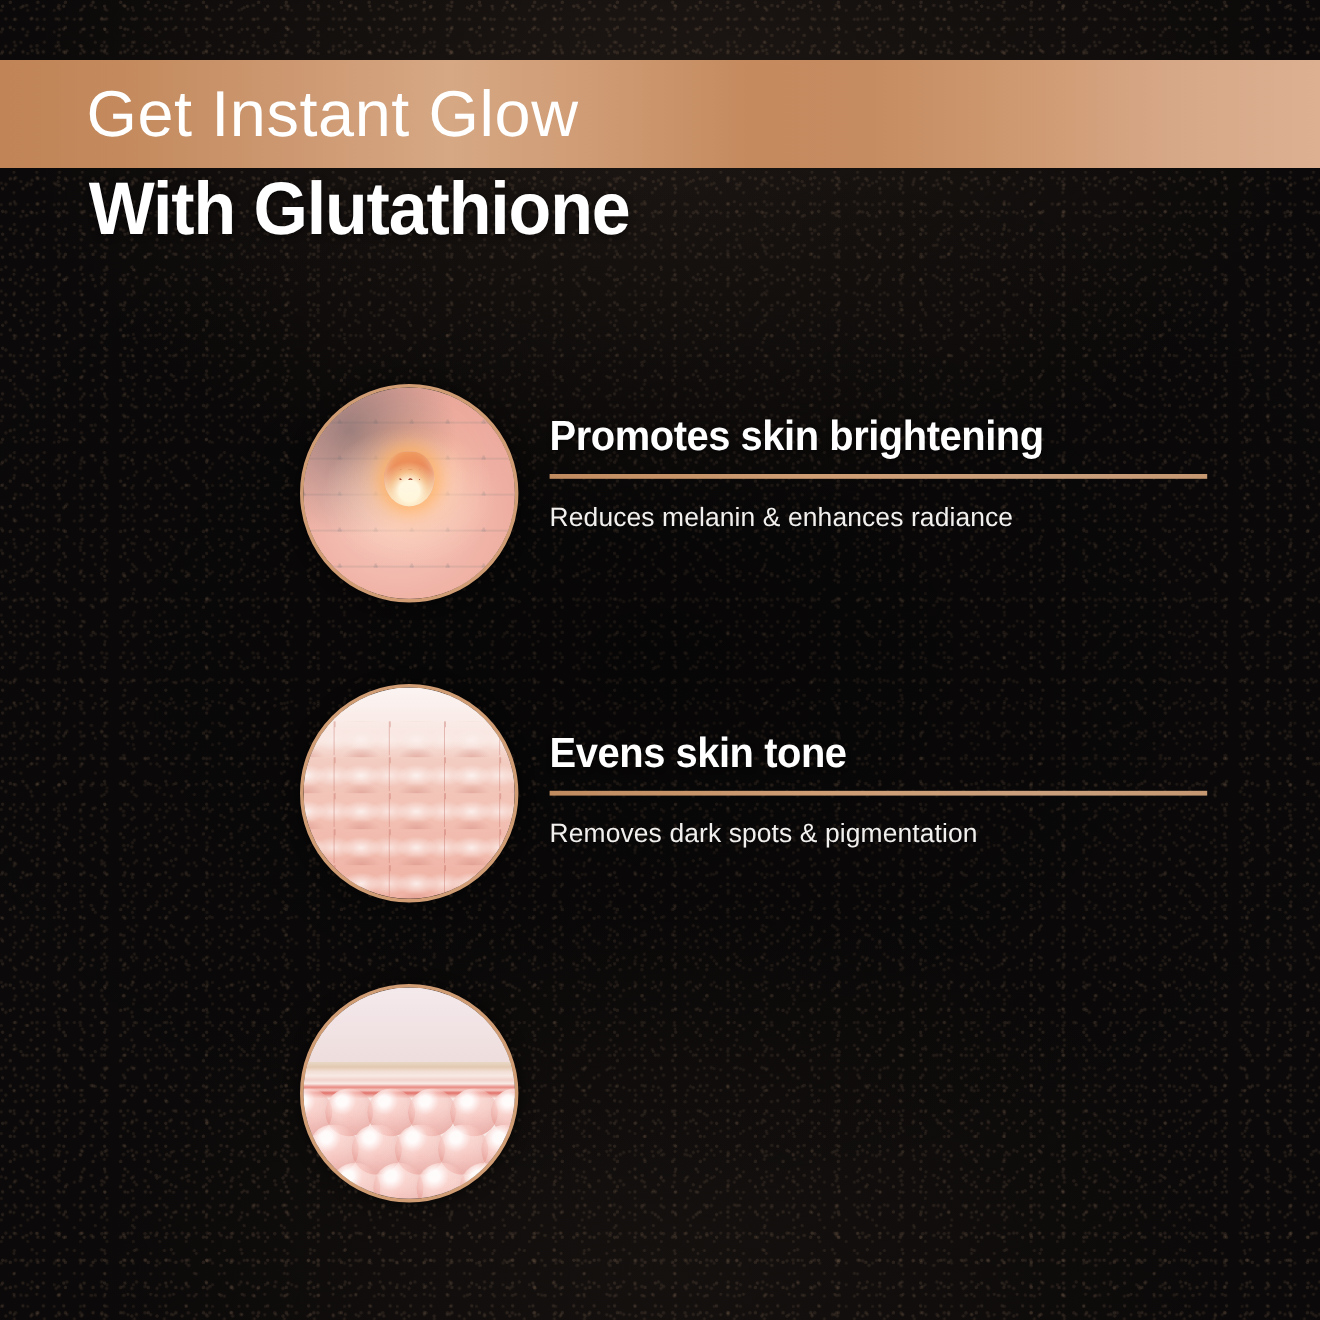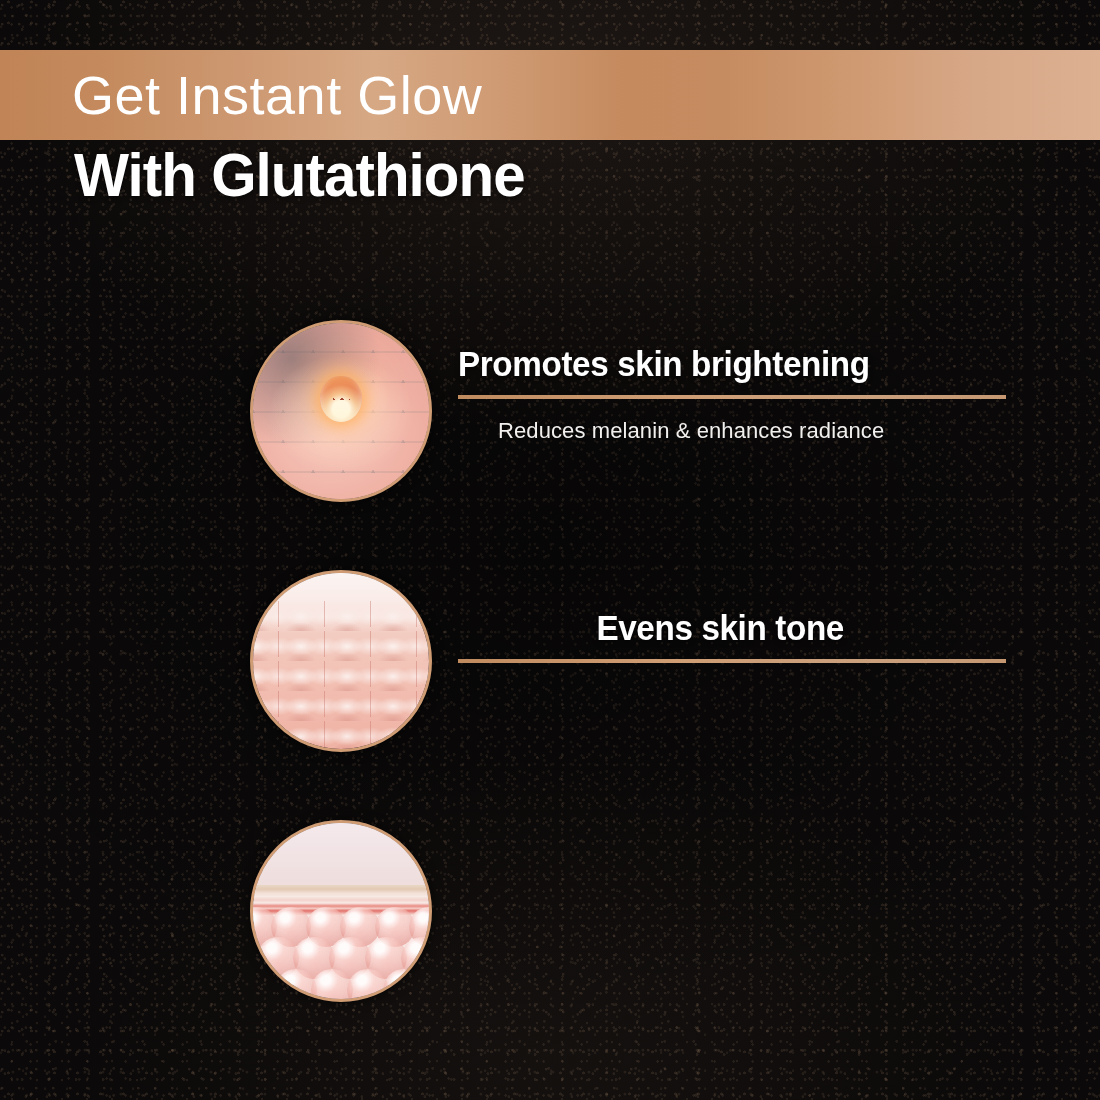--- a/index.html
+++ b/index.html
@@ -83,21 +83,21 @@
   
   .features { position:absolute; left:0; top:0; width:1100px; }
 
   .feature {
     position:absolute;
     left:250px;
     width:760px;
     height:190px;
   }
   .feature.f0 { top:320px; }
-  .feature.f1 { top:570px;text-align:center; }
+  .feature.f1 { top:570px; }
   .feature.f2 { top:820px; }
 
   .circle {
     position:absolute; left:0; top:0;
     width:182px; height:182px;
     border-radius:50%;
     border:3px solid #cf9c74;
     overflow:hidden;
     box-shadow:0 0 12px rgba(0,0,0,.6);
   }
@@ -214,21 +214,20 @@
     background:linear-gradient(90deg, #c08b5f 0%, #cf9e75 40%, #caa07d 75%, #c59872 100%);
     margin-top:14px;
   }
   .f-sub {
     color:#f2f0ee;
     font-size:22px;
     font-weight:400;
     line-height:1.32;
     margin-top:17px;
     letter-spacing:.1px;
-    margin-left:40px;
   }
   .f0 .f-text { top:26px; }
   .f1 .f-text { top:40px; }
   .f2 .f-text { top:34px; }
 </style>
 </head>
 <body>
 
 <div class="poster">
 
@@ -257,20 +256,21 @@
 
     <div class="feature f1">
       <div class="circle">
         <div class="circle-art art-quilt">
           <div class="quilt-haze"></div>
         </div>
       </div>
       <div class="f-text">
         <div class="f-title">Evens skin tone</div>
         <div class="f-rule"></div>
+        <div class="f-sub">Removes dark spots &amp; pigmentation</div>
       </div>
     </div>
 
     <div class="feature f2">
       <div class="circle">
         <div class="circle-art art-layers">
           <div class="skin-top"></div>
           <div class="skin-bands"></div>
           <div class="spheres">
               <div class="sphere" style="width: 40px; height: 40px; left: -16px; top: -4px;"></div>

